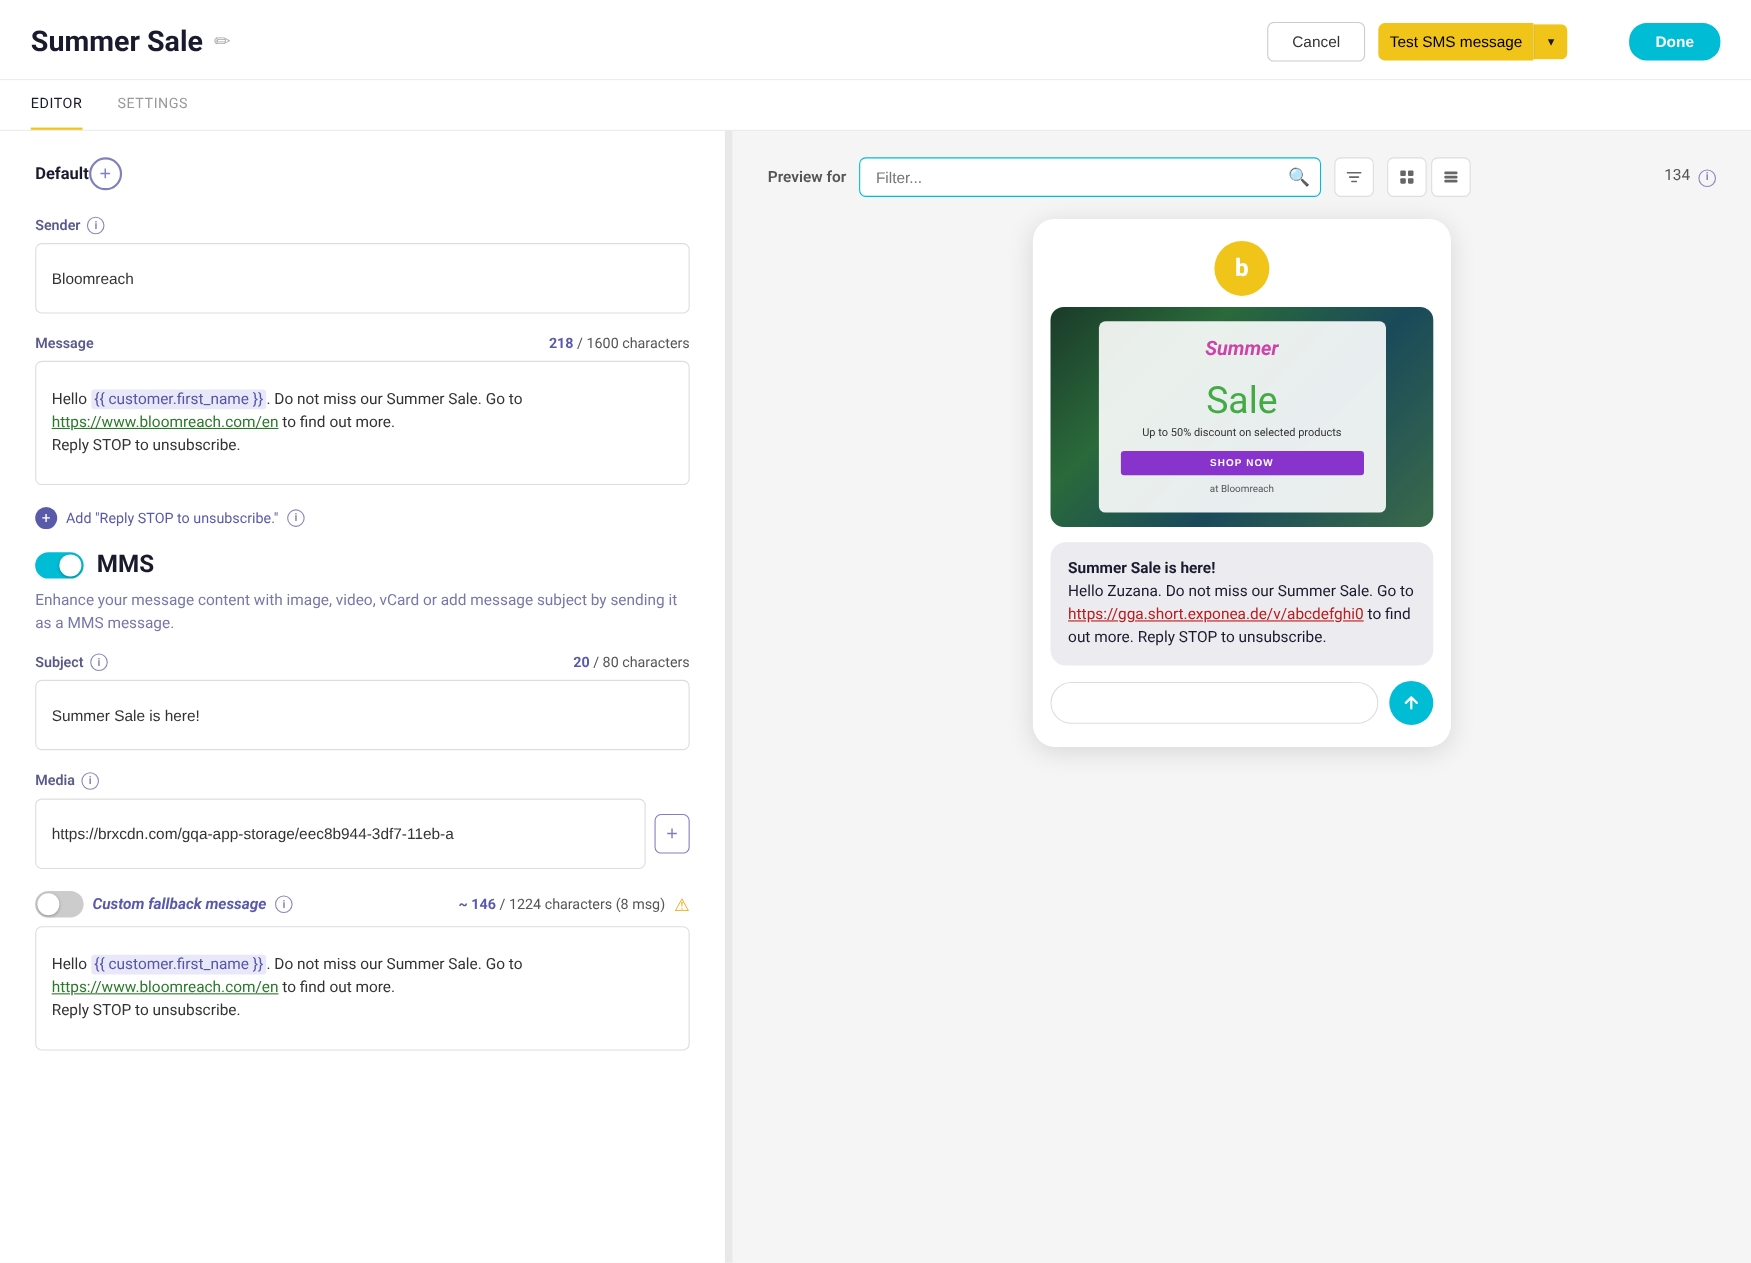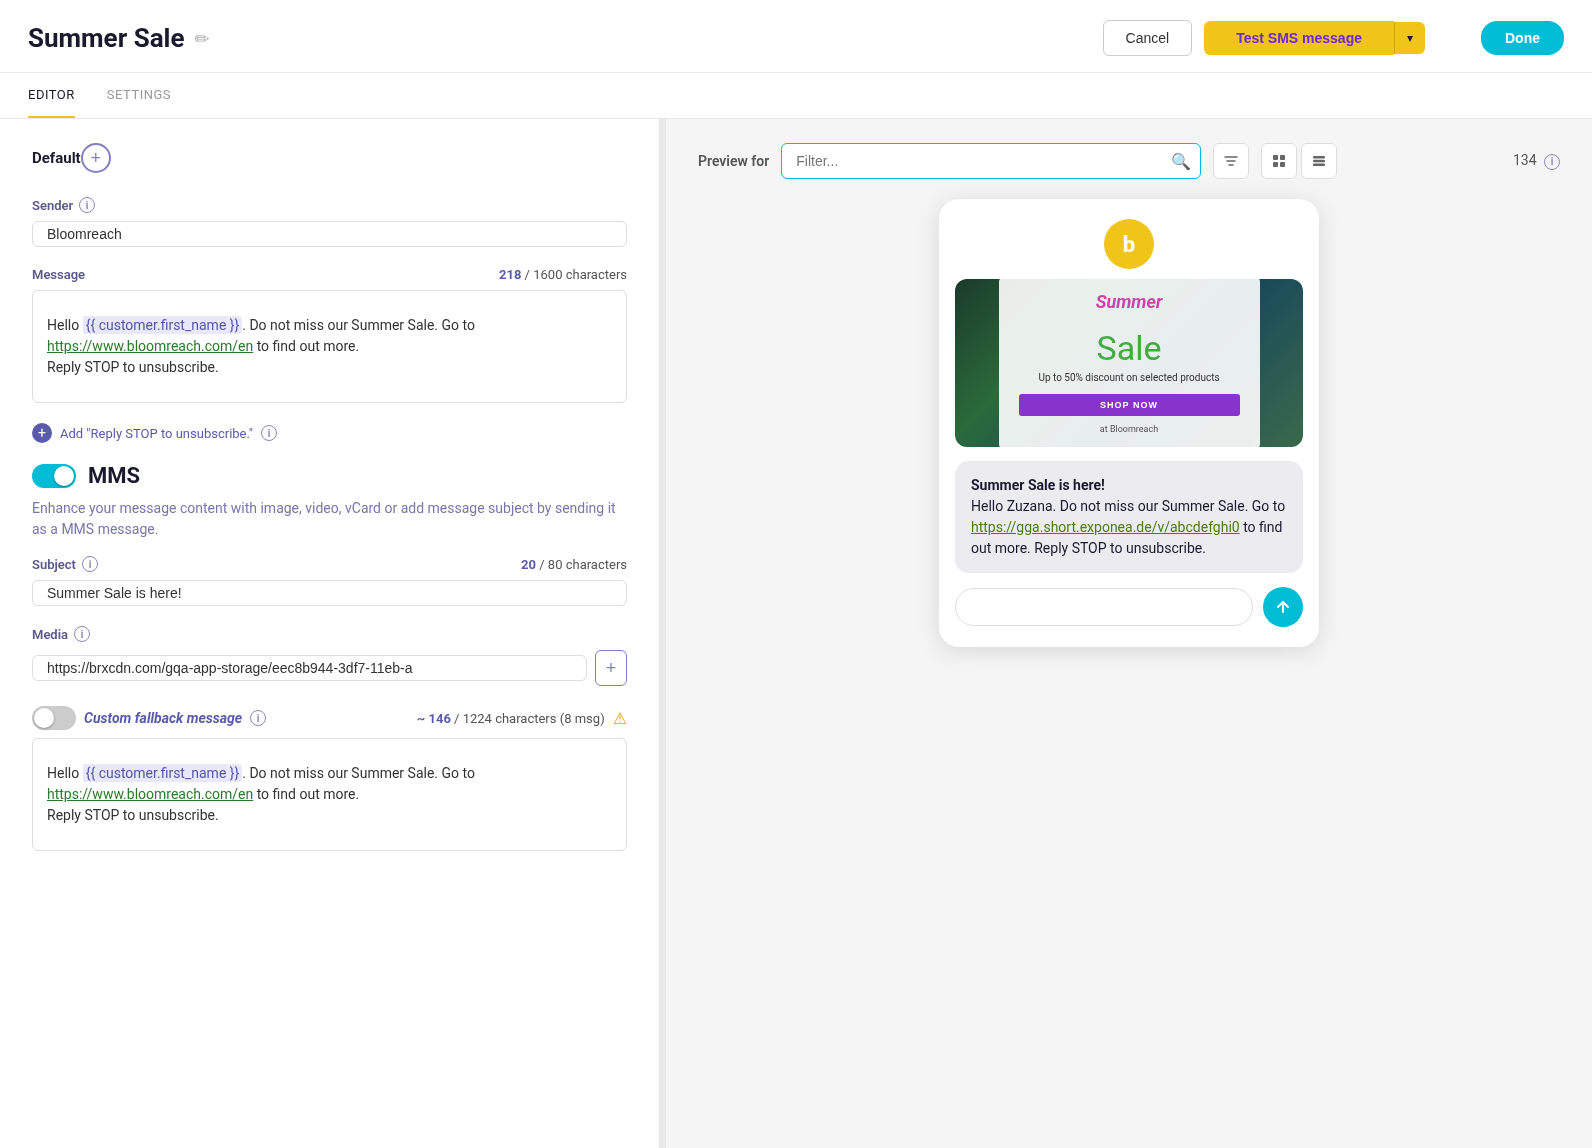--- a/index.html
+++ b/index.html
@@ -8,21 +8,21 @@
     .app-container { width: 1592px; min-height: 1148px; background: #fff; display: flex; flex-direction: column; }
 
     
     .header { display: flex; align-items: center; justify-content: space-between; padding: 20px 28px 16px 28px; border-bottom: 1px solid #e8e8e8; background: #fff; }
     .header-left { display: flex; align-items: center; gap: 10px; }
     .header-title { font-size: 26px; font-weight: 700; color: #1a1a2e; }
     .edit-icon { color: #aaa; font-size: 18px; cursor: pointer; }
     .header-right { display: flex; align-items: center; gap: 12px; }
     .btn-cancel { padding: 9px 22px; border: 1.5px solid #ccc; border-radius: 6px; background: #fff; color: #333; font-size: 14px; font-weight: 500; cursor: pointer; }
     .btn-test-sms { display: flex; align-items: center; gap: 0; padding: 0; border: none; background: none; }
-    .btn-test-sms-main { padding: 9px 32px; background: #f0c419; border: none; border-radius: 6px 0 0 6px; color: #6d28d9; font-size: 14px; font-weight: 700; cursor: pointer; }
+    .btn-test-sms-main { padding: 9px 10px; background: #f0c419; border: none; border-radius: 6px 0 0 6px; color: #000000; font-size: 14px; font-weight: 400; cursor: pointer; }
     .btn-test-sms-arrow { padding: 9px 12px; background: #f0c419; border: none; border-left: 1px solid rgba(0,0,0,0.15); border-radius: 0 6px 6px 0; color: #1a1a2e; font-size: 12px; cursor: pointer; }
     .btn-done { padding: 9px 24px; background: #00bcd4; border: none; border-radius: 16px; color: #fff; font-size: 14px; font-weight: 600; cursor: pointer; margin-left: 44px; }
 
     
     .tabs { display: flex; padding: 0 28px; border-bottom: 1px solid #e8e8e8; background: #fff; }
     .tab { padding: 14px 0; margin-right: 32px; font-size: 13px; font-weight: 400; color: #999; cursor: pointer; border-bottom: 2px solid transparent; letter-spacing: 0.5px; }
     .tab.active { color: #1a1a2e; border-bottom: 2px solid #f0c419; }
 
     
     .main-content { display: flex; flex: 1; background: #f5f5f5; }
@@ -37,21 +37,21 @@
 
     
     .field-group { margin-bottom: 20px; }
     .field-label { font-size: 13px; font-weight: 600; color: #5a5a8a; margin-bottom: 8px; display: flex; align-items: center; gap: 6px; }
     .field-label-row { display: flex; align-items: center; justify-content: space-between; margin-bottom: 8px; }
     .field-label-row .field-label { margin-bottom: 0; }
     .char-count { font-size: 13px; color: #555; }
     .char-count strong { color: #5a5aaa; font-weight: 700; }
     .info-icon { width: 16px; height: 16px; border-radius: 50%; border: 1.5px solid #8888bb; color: #8888bb; font-size: 10px; display: inline-flex; align-items: center; justify-content: center; font-weight: 700; cursor: pointer; }
 
-    .text-input { width: 100%; padding: 4px 14px; border: 1.5px solid #ddd; border-radius: 6px; font-size: 14px; color: #333; outline: none; background: #fff; }
+    .text-input { width: 100%; padding: 23px 14px; border: 1.5px solid #ddd; border-radius: 6px; font-size: 14px; color: #333; outline: none; background: #fff; }
 
     .textarea { width: 100%; padding: 24px 14px; border: 1.5px solid #ddd; border-radius: 6px; font-size: 14px; color: #333; outline: none; background: #fff; resize: vertical; min-height: 90px; line-height: 1.5; }
 
     .tag-highlight { background: #e8e8f8; color: #5555aa; border-radius: 3px; padding: 1px 3px; }
     .link-highlight { color: #2a7a2a; text-decoration: underline; }
 
     .add-reply-stop { display: flex; align-items: center; gap: 8px; color: #5a5aaa; font-size: 13px; cursor: pointer; margin-top: 8px; }
     .add-reply-stop .plus-circle { width: 20px; height: 20px; border-radius: 50%; background: #5a5aaa; color: #fff; font-size: 14px; display: flex; align-items: center; justify-content: center; }
 
     
@@ -91,32 +91,32 @@
 
     
     .phone-area { display: flex; justify-content: center; }
     .phone-mockup { width: 380px; background: #fff; border-radius: 20px; box-shadow: 0 4px 24px rgba(0,0,0,0.12); overflow: hidden; padding-bottom: 20px; }
 
     
     .phone-sender { display: flex; justify-content: center; padding: 20px 0 10px; }
     .sender-avatar { width: 50px; height: 50px; border-radius: 50%; background: #f0c419; display: flex; align-items: center; justify-content: center; font-size: 22px; font-weight: 800; color: #fff; }
 
     
-    .mms-image { margin: 0 16px; border-radius: 12px; overflow: hidden; height: 168px; background: linear-gradient(135deg, #1a3a2a 0%, #2a6a3a 30%, #1a4a5a 60%, #3a6a4a 100%); position: relative; display: flex; align-items: center; justify-content: center; }
+    .mms-image { margin: 0 16px; border-radius: 12px; overflow: hidden; height: 200px; background: linear-gradient(135deg, #1a3a2a 0%, #2a6a3a 30%, #1a4a5a 60%, #3a6a4a 100%); position: relative; display: flex; align-items: center; justify-content: center; }
     .mms-image-inner { background: rgba(255,255,255,0.9); border-radius: 6px; padding: 16px 20px; text-align: center; width: 75%; }
     .sale-title-cursive { font-style: italic; color: #cc44aa; font-size: 18px; font-weight: 700; line-height: 1.1; margin-bottom: 4px; }
     .sale-title-bold { color: #44aa44; font-size: 34px; font-weight: 400; line-height: 1; margin-bottom: 6px; margin-top: 20px; }
     .sale-subtitle { font-size: 10px; color: #333; margin-bottom: 10px; line-height: 1.3; }
     .shop-now-btn { background: #8833cc; color: #fff; font-size: 9px; font-weight: 700; letter-spacing: 1px; padding: 6px 14px; border-radius: 3px; border: none; cursor: pointer; margin-bottom: 8px; display: block; width: 100%; }
     .bloomreach-label { font-size: 9px; color: #555; }
 
     
     .sms-bubble { margin: 14px 16px 0; background: #ebebf0; border-radius: 14px; padding: 14px 16px; font-size: 14px; color: #1a1a2e; line-height: 1.5; }
     .sms-bubble strong { font-weight: 700; }
-    .sms-link { color: #4d7c0f; text-decoration: underline; }
+    .sms-link { color: #b91c1c; text-decoration: underline; }
 
     
     .phone-input-area { display: flex; align-items: center; gap: 10px; margin: 14px 16px 0; }
     .phone-input-field { flex: 1; padding: 10px 14px; border: 1px solid #ddd; border-radius: 20px; font-size: 14px; color: #999; background: #fff; outline: none; }
     .send-btn { width: 40px; height: 40px; border-radius: 50%; background: #00bcd4; border: none; color: #fff; font-size: 18px; display: flex; align-items: center; justify-content: center; cursor: pointer; }
 
     
     .panel-divider { width: 6px; background: #e8e8e8; cursor: col-resize; }
   </style>
 </head>

